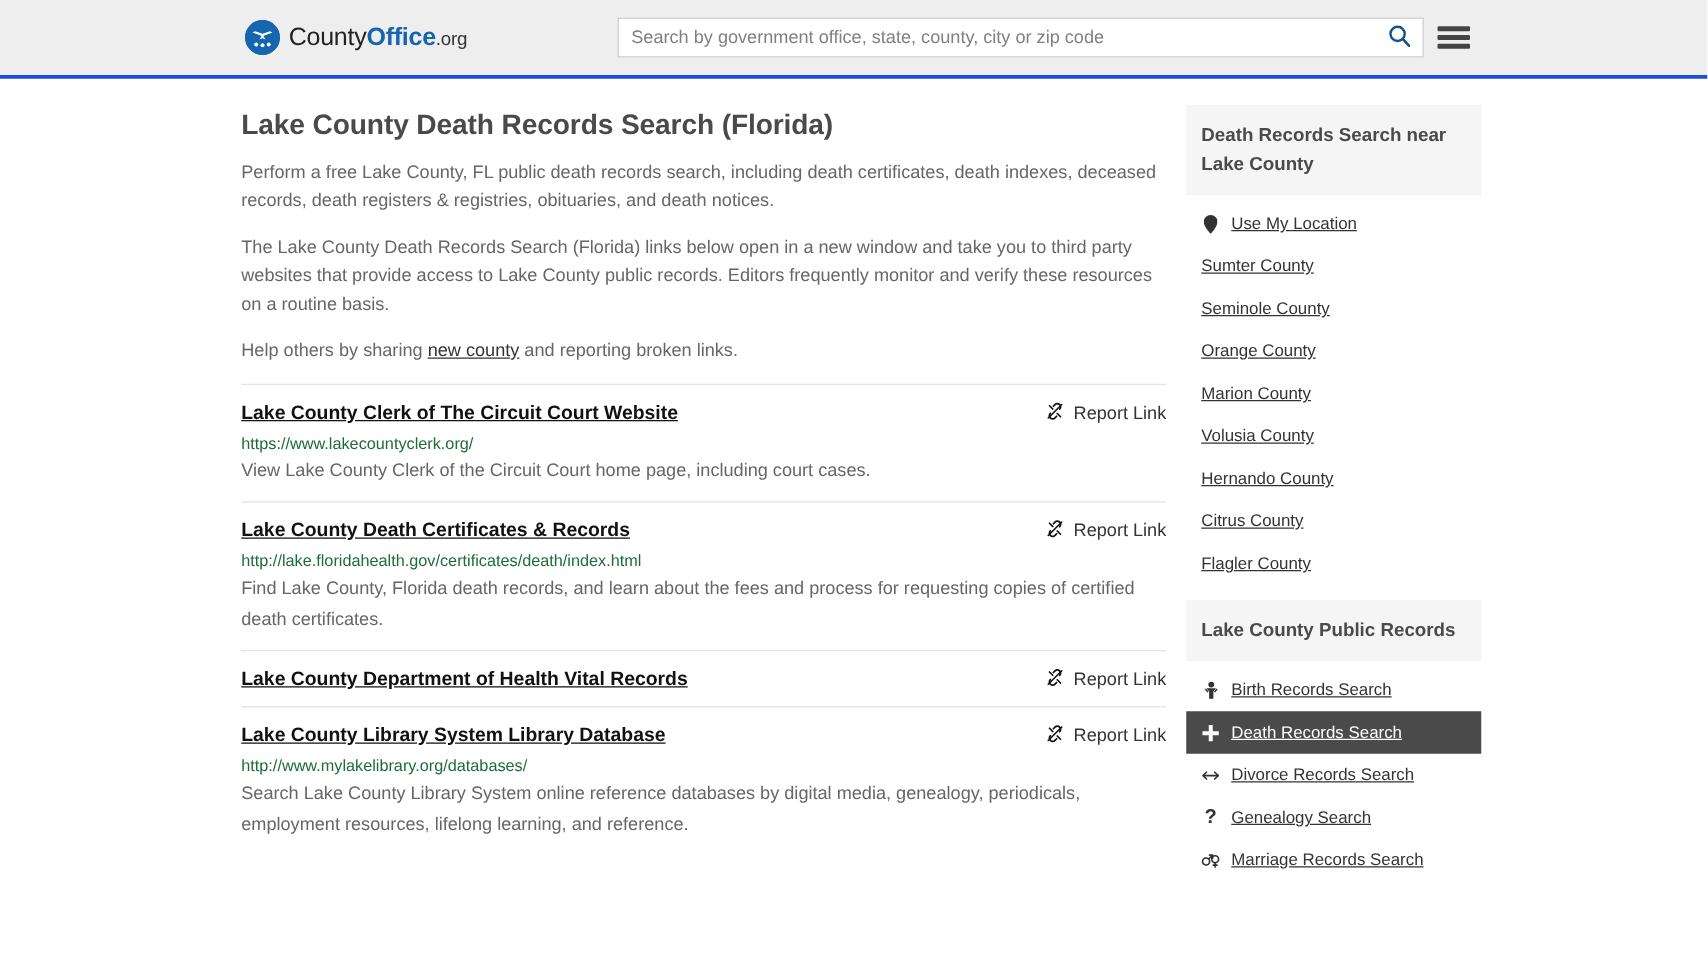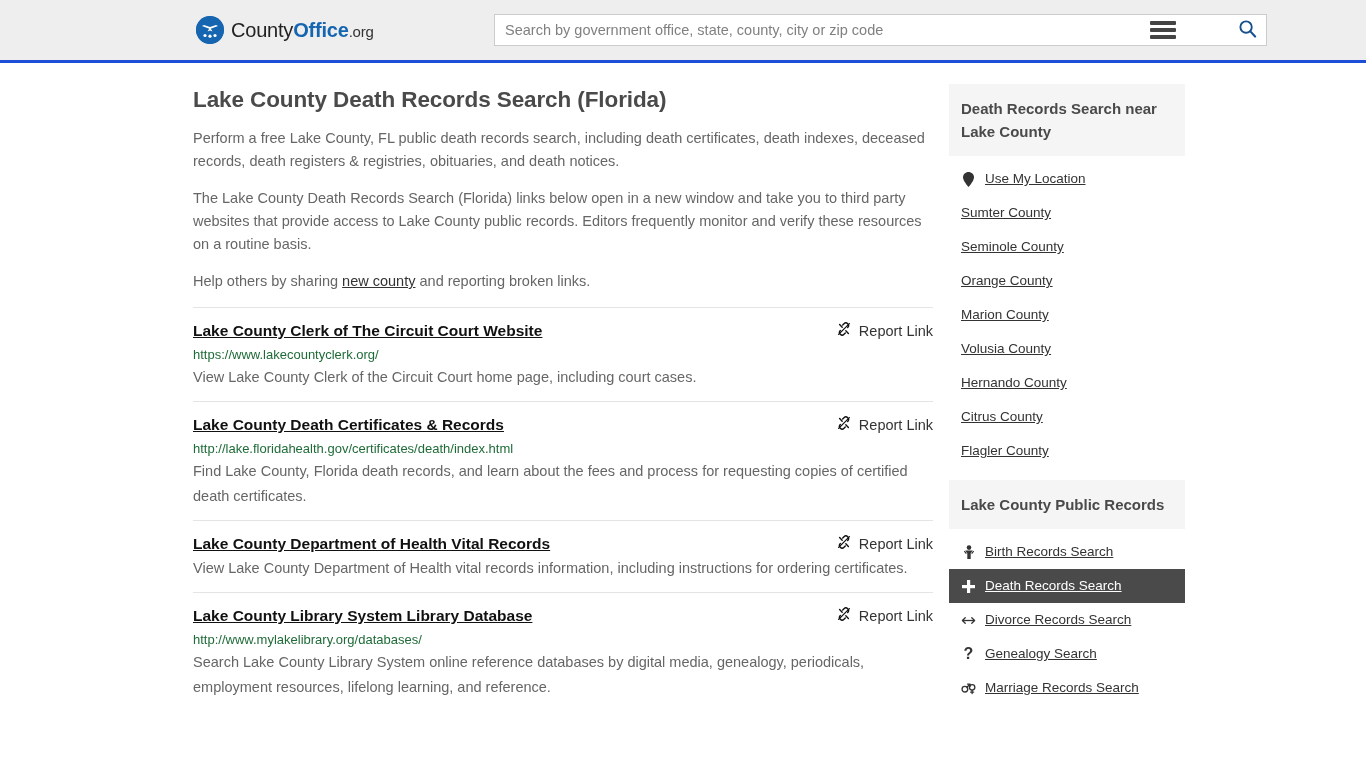--- a/index.html
+++ b/index.html
@@ -43,21 +43,21 @@
     letter-spacing: -0.2px;
     color: #222222;
     white-space: nowrap;
   }
   .logo-text .b { color: #1565b0; font-weight: bold; }
   .logo-text .o { color: #333333; font-size: 15px; }
 
   .search-wrap {
     position: absolute;
     left: 494px;
-    width: 773px;
+    width: 645px;
     height: 32px;
     background: #ffffff;
     border: 1px solid #cccccc;
     display: flex;
     align-items: center;
   }
   .search-input {
     flex: 1;
     border: none;
     outline: none;
@@ -326,21 +326,20 @@
               <svg width="16" height="16" viewBox="0 0 16 16" aria-hidden="true">
                 <path d="M6.2 6.2 L3.6 3.6 M9.8 9.8 L12.4 12.4" stroke="#111" stroke-width="1.4" fill="none" stroke-linecap="round"></path>
                 <path d="M4.3 9.6a2.6 2.6 0 0 0 3.7 3.7l1.3-1.3" stroke="#111" stroke-width="1.4" fill="none" stroke-linecap="round"></path>
                 <path d="M11.7 6.4a2.6 2.6 0 0 0-3.7-3.7L6.7 4" stroke="#111" stroke-width="1.4" fill="none" stroke-linecap="round"></path>
                 <line x1="2.6" y1="13.4" x2="13.4" y2="2.6" stroke="#111" stroke-width="1.3" stroke-linecap="round"></line>
               </svg>
             </span>
             <span>Report Link</span>
           </a>
         </div>
-        <div class="result-desc">View Lake County Department of Health vital records information, including instructions for ordering certificates.</div>
       </div>
 
       <div class="result">
         <div class="result-head">
           <a class="result-title" href="#">Lake County Library System Library Database</a>
           <a class="report-link" href="#">
             <span>
               <svg width="16" height="16" viewBox="0 0 16 16" aria-hidden="true">
                 <path d="M6.2 6.2 L3.6 3.6 M9.8 9.8 L12.4 12.4" stroke="#111" stroke-width="1.4" fill="none" stroke-linecap="round"></path>
                 <path d="M4.3 9.6a2.6 2.6 0 0 0 3.7 3.7l1.3-1.3" stroke="#111" stroke-width="1.4" fill="none" stroke-linecap="round"></path>

